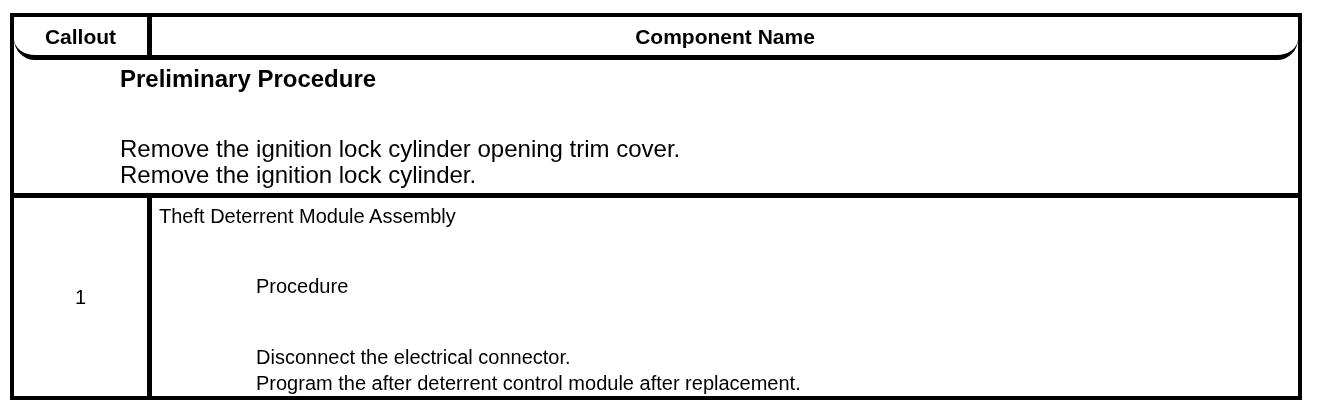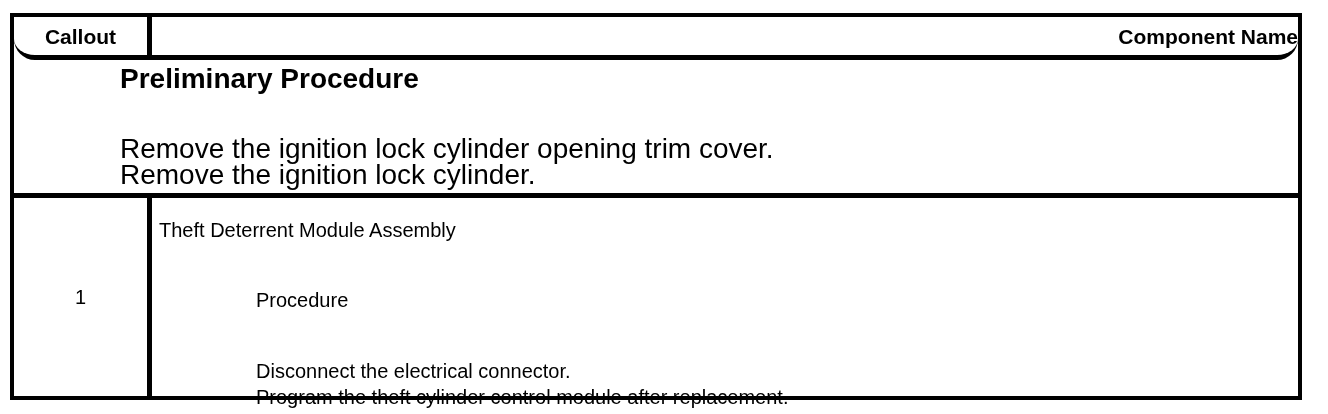--- a/index.html
+++ b/index.html
@@ -38,54 +38,54 @@
     border-right: 5px solid #000000;
     box-sizing: border-box;
     display: flex;
     align-items: center;
     justify-content: center;
   }
   .name-col {
     flex: 1 1 auto;
     display: flex;
     align-items: center;
-    justify-content: flex-end;
+    justify-content: center;
   }
   .hdr-text {
     font-size: 21px;
     font-weight: bold;
     line-height: 1;
   }
   
   .prelim-row {
     display: block;
     height: 138px;
     border-bottom: 5px solid #000000;
     box-sizing: border-box;
     padding: 6px 10px 10px 106px;
-    font-size: 28px;
+    font-size: 24px;
     line-height: 26px;
   }
   .prelim-heading {
     font-weight: bold;
   }
   .prelim-steps {
     margin-top: 44px;
   }
   
   .main-row {
     height: 198px;
   }
   .callout-value {
     font-size: 20px;
   }
   .content-cell {
     flex: 1 1 auto;
     box-sizing: border-box;
-    padding: 19px 10px 0 7px;
+    padding: 5px 10px 0 7px;
     font-size: 20px;
     line-height: 26px;
   }
   .procedure-heading {
     font-weight: normal;
     margin: 44px 0 0 97px;
   }
   .procedure-steps {
     margin: 45px 0 0 97px;
   }
@@ -117,18 +117,18 @@
 
   <div class="row main-row">
     <div class="callout-col">
       <span class="callout-value">1</span>
     </div>
     <div class="content-cell">
       <div class="step-line">Theft Deterrent Module Assembly</div>
       <div class="procedure-heading">Procedure</div>
       <div class="procedure-steps">
         <div class="step-line">Disconnect the electrical connector.</div>
-        <div class="step-line">Program the theft cylinder control module after replacement.</div>
+        <div class="step-line">Program the after deterrent control module after replacement.</div>
       </div>
     </div>
   </div>
 
 </div>
 
 </body></html>

